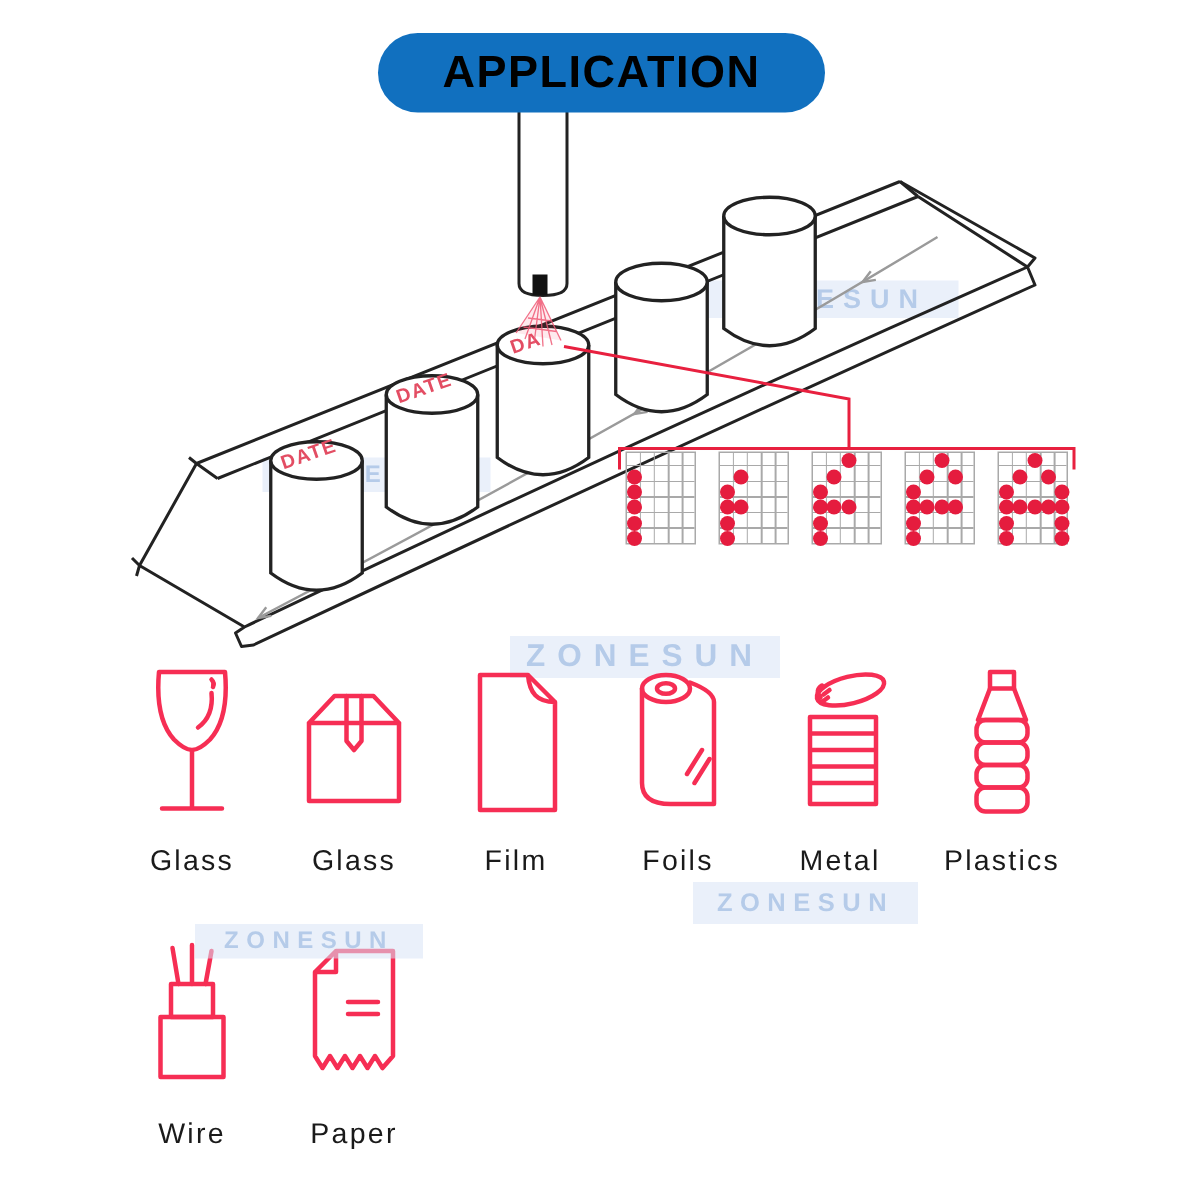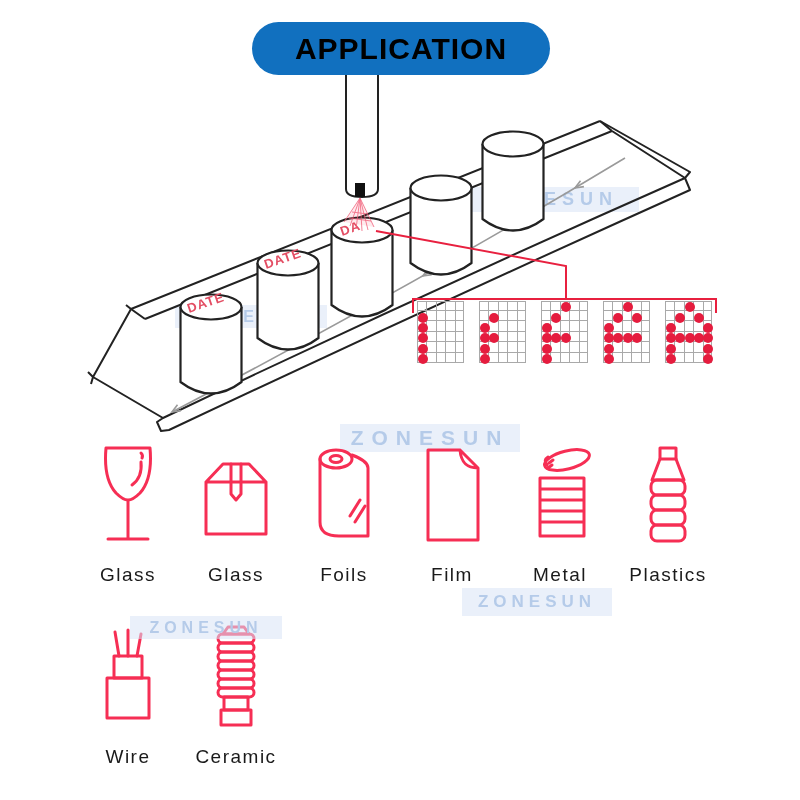--- a/index.html
+++ b/index.html
@@ -177,33 +177,33 @@
     <div class="mat-cell">
       <svg width="100" height="110" viewBox="0 0 100 110">
         <path class="icon" d="M20,40 L37,22 H63 L80,40 M20,40 H80 V92 H20 Z"></path>
         <path class="icon" d="M45,22 V52 L50,58 L55,52 V22"></path>
       </svg>
       <div class="mat-label">Glass</div>
     </div>
 
     <div class="mat-cell">
       <svg width="100" height="110" viewBox="0 0 100 110">
+        <path class="icon" d="M26,8 H58 L76,26 V98 H26 Z M58,8 C59,20 64,26 76,26"></path>
+      </svg>
+      <div class="mat-label">Film</div>
+    </div>
+
+    <div class="mat-cell">
+      <svg width="100" height="110" viewBox="0 0 100 110">
         <ellipse class="icon" cx="42" cy="17" rx="16" ry="9"></ellipse>
         <ellipse class="icon" stroke-width="2.4" cx="42" cy="17" rx="6" ry="3.5"></ellipse>
         <path class="icon" d="M26,17 L26,80 C26,91 35,94 45,94 L74,94 L74,26 C74,20 66,16 58,13"></path>
         <path class="icon" stroke-width="2.4" d="M56,74 L66,58 M61,80 L71,64"></path>
       </svg>
       <div class="mat-label">Foils</div>
-    </div>
-
-    <div class="mat-cell">
-      <svg width="100" height="110" viewBox="0 0 100 110">
-        <path class="icon" d="M26,8 H58 L76,26 V98 H26 Z M58,8 C59,20 64,26 76,26"></path>
-      </svg>
-      <div class="mat-label">Film</div>
     </div>
 
     <div class="mat-cell">
       <svg width="100" height="110" viewBox="0 0 100 110">
         <ellipse class="icon" cx="57" cy="18" rx="23" ry="9" transform="rotate(-14 57 18)"></ellipse>
         <path class="icon" stroke-width="2.2" d="M37,23 q-4,-5 1,-8 M39,21 l4,-3 M38,26 l4,-3"></path>
         <path class="icon" d="M30,36 H74 M30,36 V94 H74 V36 M30,47 H74 M30,58 H74 M30,69 H74 M30,80 H74"></path>
       </svg>
       <div class="mat-label">Metal</div>
     </div>
@@ -223,34 +223,26 @@
     <div class="mat-cell">
       <svg width="100" height="110" viewBox="0 0 100 110">
         <path class="icon" d="M41,32 L37,8 M50,32 V6 M59,32 L63,10"></path>
         <rect class="icon" x="36" y="32" width="28" height="22"></rect>
         <rect class="icon" x="29" y="54" width="42" height="40"></rect>
       </svg>
       <div class="mat-label">Wire</div>
     </div>
 
 
-
-
-    <div class="mat-cell">
-      <svg width="100" height="110" viewBox="0 0 100 110">
-        <path class="icon" d="M42,3 H58 L63,10 H37 Z"></path>
-        <rect class="icon" x="32" y="10" width="36" height="9" rx="4.5"></rect>
-        <rect class="icon" x="32" y="19" width="36" height="9" rx="4.5"></rect>
-        <rect class="icon" x="32" y="28" width="36" height="9" rx="4.5"></rect>
-        <rect class="icon" x="32" y="37" width="36" height="9" rx="4.5"></rect>
-        <rect class="icon" x="32" y="46" width="36" height="9" rx="4.5"></rect>
-        <rect class="icon" x="32" y="55" width="36" height="9" rx="4.5"></rect>
-        <rect class="icon" x="32" y="64" width="36" height="9" rx="4.5"></rect>
-        <rect class="icon" x="38" y="73" width="24" height="13"></rect>
-        <rect class="icon" x="35" y="86" width="30" height="15"></rect>
-      </svg>
-      <div class="mat-label">Ceramic</div>
-    </div>
+    <div class="mat-cell">
+      <svg width="100" height="110" viewBox="0 0 100 110">
+        <path class="icon" d="M38,10 H76 V80 L69,88 L64,80 L59,88 L54,80 L49,88 L44,80 L39,88 L34,80 L29,88 L24,80 V24 Z M38,10 V24 H24"></path>
+        <path class="icon" stroke-width="2.4" d="M46,44 H66 M46,52 H66"></path>
+      </svg>
+      <div class="mat-label">Paper</div>
+    </div>
+
+
 
   </div>
 
   <div class="wm" style="left:130px;top:616px;width:152px;height:23px;font-size:16px;letter-spacing:5px;">ZONESUN</div>
 </div>
 
 </body></html>

